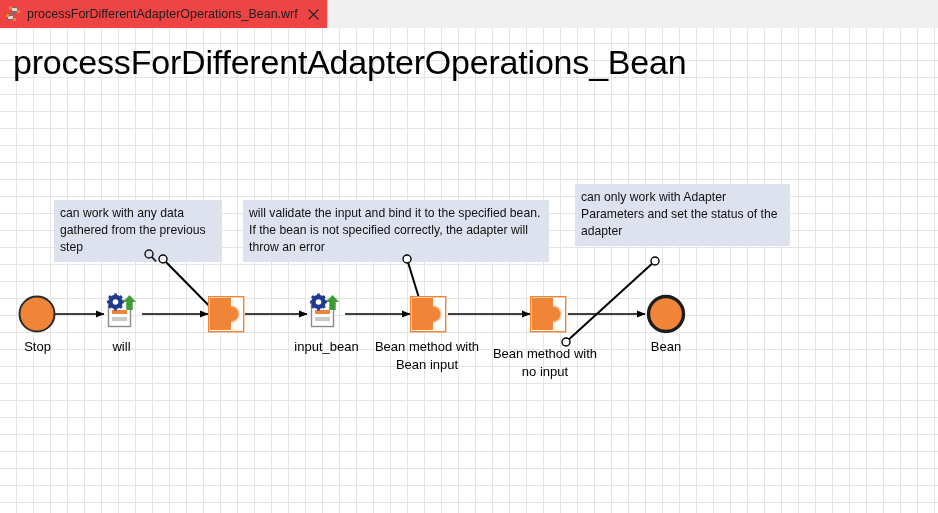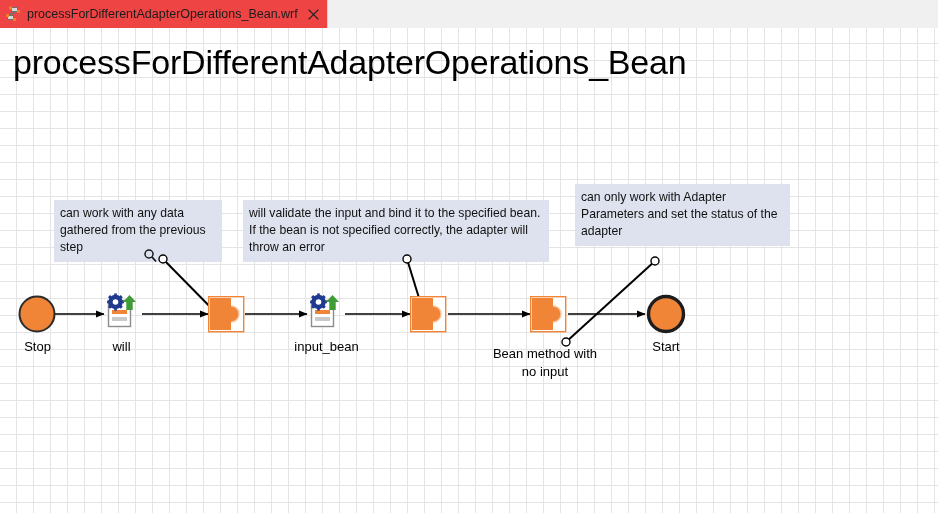--- a/index.html
+++ b/index.html
@@ -270,17 +270,18 @@
 
       <g transform="translate(145,222)">
         <circle cx="4" cy="4" r="4" fill="none" stroke="#1a1a1a" stroke-width="1.5"></circle>
         <line x1="6.9" y1="6.9" x2="11" y2="11.5" stroke="#1a1a1a" stroke-width="1.8"></line>
       </g>
     </svg>
 
     <div class="node-label" id="label-start">Stop</div>
     <div class="node-label" id="label-input">will</div>
     <div class="node-label" id="label-inputbean">input_bean</div>
+    <div class="node-label" id="label-beanbean">Bean method with Bean input</div>
     <div class="node-label" id="label-beannone">Bean method with no input</div>
-    <div class="node-label" id="label-stop">Start</div>
+    <div class="node-label" id="label-stop">Bean</div>
 
   </div>
 </div>
 
 </body></html>

